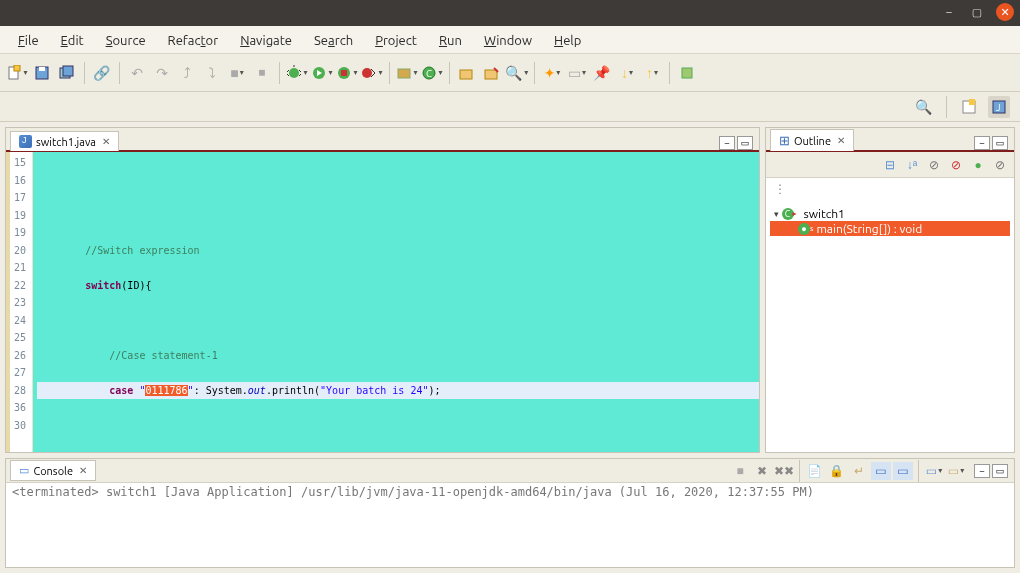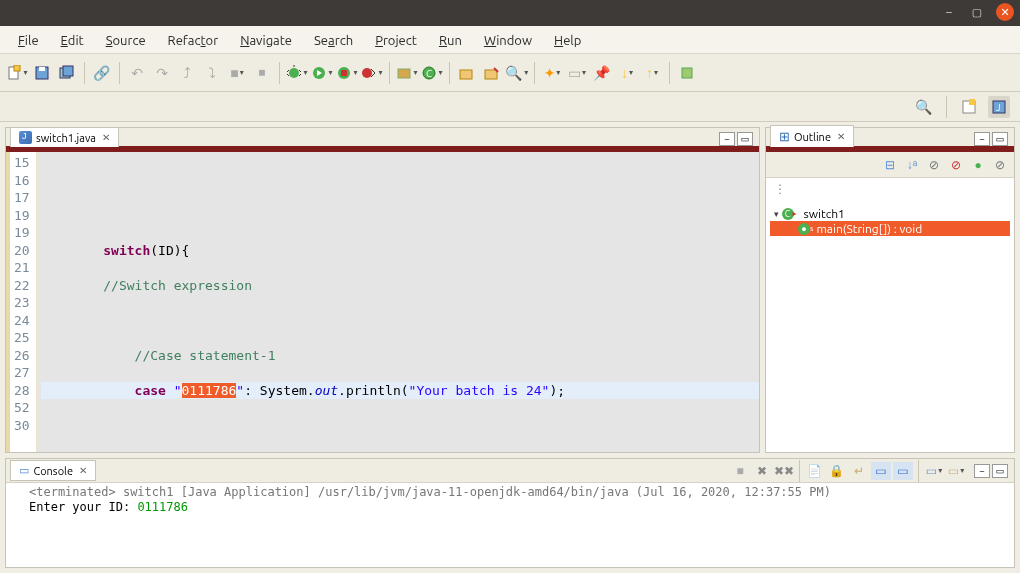--- a/index.html
+++ b/index.html
@@ -17,47 +17,47 @@
 .tool svg { width: 16px; height: 16px; }
 .tsep { width: 1px; height: 22px; background: #c8c4b6; margin: 0 3px; }
 .dropdn { display: inline-flex; align-items: center; }
 .dropdn::after { content: "▾"; font-size: 8px; color: #555; margin-left: 1px; }
 .content { flex: 1; display: flex; flex-direction: column; gap: 5px; padding: 5px; min-height: 0; }
 .row1 { display: flex; gap: 5px; flex: 1; min-height: 0; }
 .panel { background: #fff; border: 1px solid #c7c3b6; display: flex; flex-direction: column; min-height: 0; }
 .editor-panel { flex: 1; }
 .outline-panel { width: 250px; }
 .console-panel { height: 110px; }
-.tabbar { background: #efede2; height: 24px; display: flex; align-items: flex-end; padding: 0 4px; border-bottom: 6px solid #7f1d1d; position: relative; }
+.tabbar { background: #efede2; height: 24px; display: flex; align-items: flex-end; padding: 0 4px; border-bottom: 2px solid #7f1d1d; position: relative; }
 .tab { background: #fff; border: 1px solid #c7c3b6; border-bottom: none; padding: 3px 8px; font-size: 11px; display: flex; align-items: center; gap: 4px; cursor: pointer; position: relative; top: 1px; }
 .tab .x { color: #666; font-size: 10px; margin-left: 2px; }
 .panel-ctrls { margin-left: auto; display: flex; gap: 2px; align-items: center; padding-right: 2px; }
 .pctl { width: 16px; height: 14px; border: 1px solid #999; background: #fff; cursor: pointer; font-size: 9px; display: flex; align-items: center; justify-content: center; }
 .outline-tb { background: #efede2; height: 26px; display: flex; align-items: center; justify-content: flex-end; padding: 0 6px; gap: 6px; border-bottom: 1px solid #d5d1c4; }
 .outline-tb .ic { width: 16px; height: 16px; cursor: pointer; font-size: 12px; display: flex; align-items: center; justify-content: center; }
 .outline-body { flex: 1; padding: 6px 4px; font-size: 12px; overflow: auto; }
 .o-row { display: flex; align-items: center; gap: 3px; padding: 1px 4px; }
 .o-row.sel { background: #f15a29; color: #fff; }
 .o-caret { font-size: 9px; color: #444; }
 .o-badge { width: 12px; height: 12px; border-radius: 6px; background: #4caf50; display: inline-flex; align-items: center; justify-content: center; color: #fff; font-size: 9px; }
-.editor-body { flex: 1; display: flex; font-family: "DejaVu Sans Mono", Consolas, monospace; font-size: 13px; overflow: auto; background: #e5e5e5; position: relative; }
+.editor-body { flex: 1; display: flex; font-family: "DejaVu Sans Mono", Consolas, monospace; font-size: 10px; overflow: auto; background: #5eead4; position: relative; }
 .gutter { background: #fff; border-right: 1px solid #ede3c9; color: #7a8a99; text-align: right; padding: 2px 6px 2px 4px; user-select: none; line-height: 17.5px; border-left: 4px solid #e7d9a8; }
 .code { flex: 1; padding: 2px 0 2px 4px; line-height: 17.5px; white-space: pre; }
 .cline { height: 17.5px; }
 .hl { background: #e4eefb; display: block; }
 .kw { color: #7f0055; font-weight: bold; }
 .cm { color: #3f7f5f; }
 .st { color: #2a00ff; }
 .it { font-style: italic; color: #0000c0; }
 .sel-txt { background: #f15a29; color: #fff; }
 .console-tb { background: #efede2; height: 24px; display: flex; align-items: center; border-bottom: 1px solid #d5d1c4; padding: 0 4px; }
 .console-tb .tab { top: 0; border-bottom: 1px solid #c7c3b6; }
 .console-tb-actions { margin-left: auto; display: flex; gap: 2px; align-items: center; }
 .ctb { width: 20px; height: 18px; display: flex; align-items: center; justify-content: center; cursor: pointer; font-size: 12px; }
-.console-body { flex: 1; background: #fff; font-family: "DejaVu Sans Mono", Consolas, monospace; font-size: 12px; padding: 2px 6px; overflow: auto; line-height: 15px; margin-left: 17px; }
+.console-body { flex: 1; background: #fff; font-family: "DejaVu Sans Mono", Consolas, monospace; font-size: 12px; padding: 2px 6px; overflow: auto; line-height: 15px; }
 .cbody-head { color: #777; }
 .gr { color: #009a00; }
 .ji { width: 13px; height: 13px; background: linear-gradient(135deg,#5a8fd6,#3a6fb6); border-radius: 2px; display: inline-block; position: relative; }
 .ji::after { content:"J"; position:absolute; color:#fff; font-size:9px; left:3px; top:0; font-family: sans-serif; }
 .oi { color:#3a6fb6; font-size: 13px; }
 </style>
 </head>
 <body>
 
 <div class="titlebar">
@@ -213,28 +213,28 @@
             <div class="cline">19</div>
             <div class="cline">20</div>
             <div class="cline">21</div>
             <div class="cline">22</div>
             <div class="cline">23</div>
             <div class="cline">24</div>
             <div class="cline">25</div>
             <div class="cline">26</div>
             <div class="cline">27</div>
             <div class="cline">28</div>
-            <div class="cline">52</div>
+            <div class="cline">36</div>
             <div class="cline">30</div>
           </div>
         <div class="code">
 <div class="cline"> </div>
 <div class="cline"> </div>
+<div class="cline">        <span class="cm">//Switch expression</span></div>
 <div class="cline">        <span class="kw">switch</span><span>(ID){</span></div>
-<div class="cline">        <span class="cm">//Switch expression</span></div>
 <div class="cline"> </div>
 <div class="cline">            <span class="cm">//Case statement-1</span></div>
 <div class="cline hl">            <span class="kw">case</span> <span class="st">"</span><span class="sel-txt">0111786</span><span class="st">"</span><span>: System.</span><span class="it">out</span><span>.println(</span><span class="st">"Your batch is 24"</span><span>);</span></div>
 <div class="cline">             </div>
 
 
 
 
 
 
@@ -301,16 +301,15 @@
         <div class="ctb dropdn" style="color:#5a8fd6">▭</div>
         <div class="ctb dropdn" style="color:#c9a96e">▭</div>
         <div class="panel-ctrls" style="margin-left:6px">
           <div class="pctl">–</div>
           <div class="pctl">▭</div>
         </div>
       </div>
     </div>
     <div class="console-body">
       <div class="cbody-head">&lt;terminated&gt; switch1 [Java Application] /usr/lib/jvm/java-11-openjdk-amd64/bin/java (Jul 16, 2020, 12:37:55 PM)</div>
-      <div><span>Enter your ID: </span><span class="gr">0111786</span></div>
     </div>
   </div>
 </div>
 
 </body></html>

